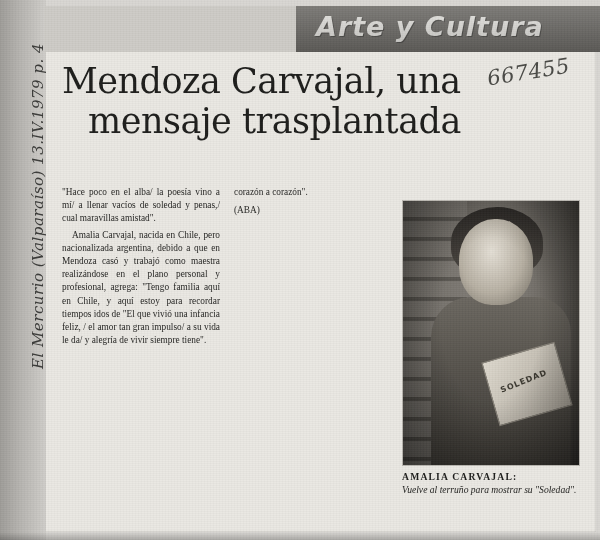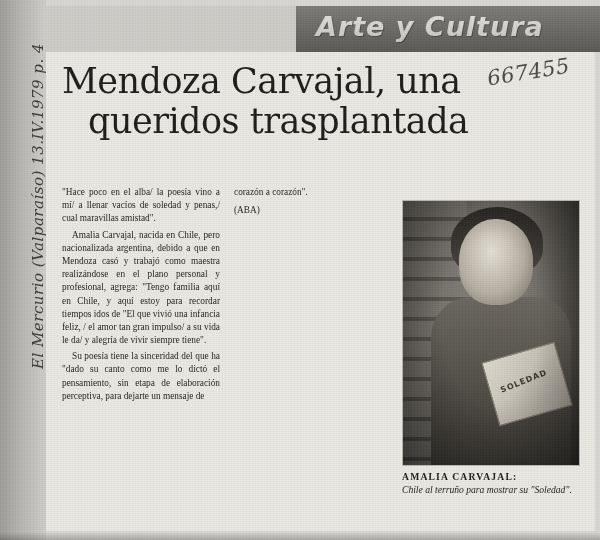--- a/index.html
+++ b/index.html
@@ -248,50 +248,49 @@
   <div class="handwriting" id="note-number">667455</div>
 
   <div id="banner">
     <div class="left-block"></div>
     <div class="section-title">Arte y Cultura</div>
     <div class="blur"></div>
   </div>
 
   <div id="headline">
     <div class="line1">Mendoza Carvajal, una</div>
-    <div class="line2">queridos trasplantada</div>
+    <div class="line2">mensaje trasplantada</div>
   </div>
 
   <div id="body-area">
 
     <div class="col" id="col-1">
       <p class="noindent">"Hace poco en el alba/ la poesía vino a mí/ a llenar vacíos de soledad y penas,/ cual maravillas amistad".</p>
       <p>Amalia Carvajal, nacida en Chile, pero nacionalizada argentina, debido a que en Mendoza casó y trabajó como maestra realizándose en el plano personal y profesional, agrega: "Tengo familia aquí en Chile, y aquí estoy para recordar tiempos idos de "El que vivió una infancia feliz, / el amor tan gran impulso/ a su vida le da/ y alegría de vivir siempre tiene".</p>
-      <p>Su poesía tiene la sinceridad del que ha "dado su canto como me lo dictó el pensamiento, sin etapa de elaboración perceptiva, para dejarte un mensaje de</p>
     </div>
 
     <div class="col" id="col-2">
       <p class="noindent">corazón a corazón".</p>
       <p class="center">(ABA)</p>
     </div>
 
     <div id="photo-wrap">
       <div id="photo">
         <div class="bg-shelf"></div>
         <div class="body"></div>
         <div class="hair"></div>
         <div class="head"></div>
         <div class="book">
           <span class="book-title">SOLEDAD</span>
         </div>
         <div class="vignette"></div>
       </div>
       <div id="caption">
         <span class="name">AMALIA CARVAJAL:</span>
-        <span class="sub">Chile al terruño para mostrar su "Soledad".</span>
+        <span class="sub">Vuelve al terruño para mostrar su "Soledad".</span>
       </div>
     </div>
 
   </div>
 
   <div id="grain"></div>
   <div id="bottom-edge"></div>
 </div>
 
 </body></html>

